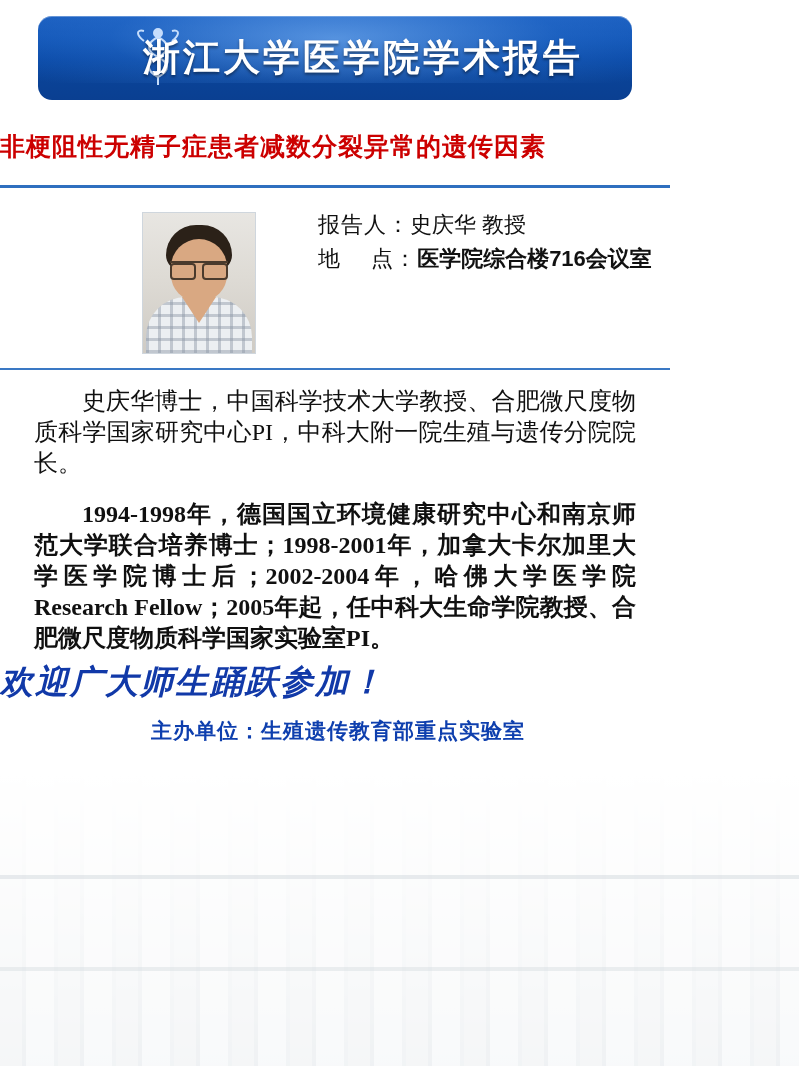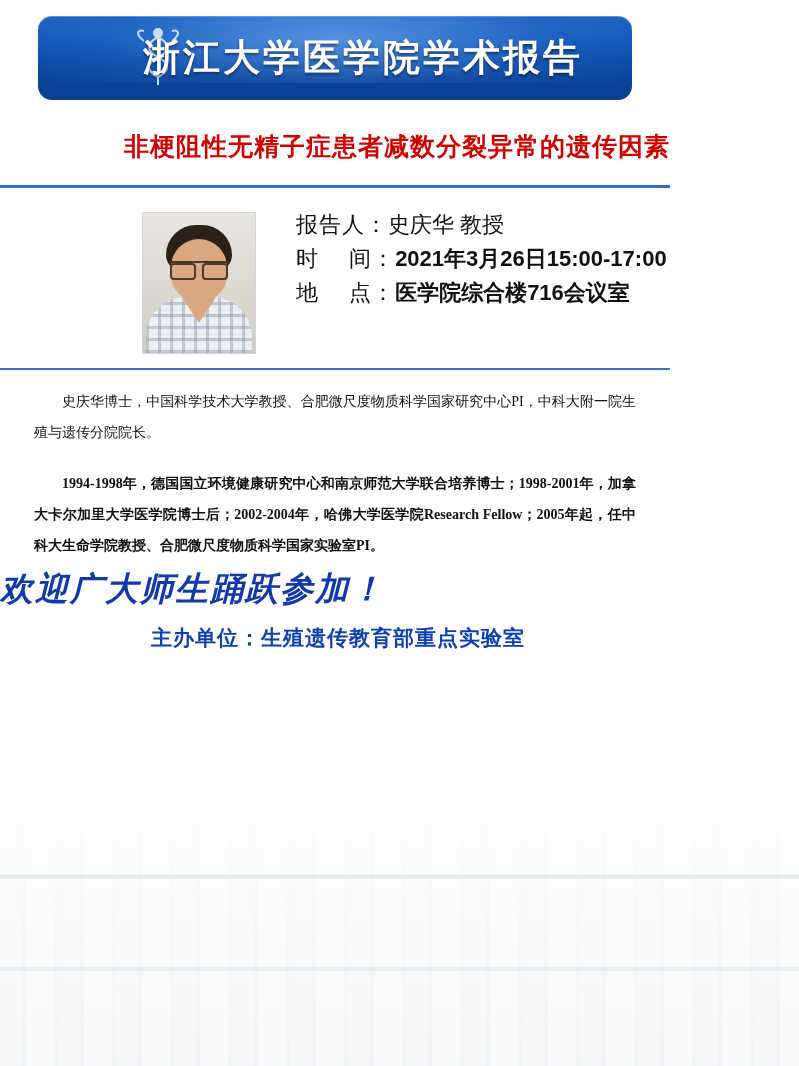--- a/index.html
+++ b/index.html
@@ -94,21 +94,21 @@
     font-family: "Liberation Sans", "DejaVu Sans", sans-serif;
     font-weight: bold;
     font-size: 37px;
     letter-spacing: 3px;
     text-shadow: 0 2px 3px rgba(0,0,0,0.45);
     padding-left: 56px;
   }
 
   
   .talk-title {
-    text-align: right;
+    text-align: left;
     color: #cc0000;
     font-family: "Liberation Sans", "DejaVu Sans", sans-serif;
     font-weight: bold;
     font-size: 25px;
     letter-spacing: 1px;
     margin: 30px 0 22px 0;
   }
 
   .rule {
     height: 3px;
@@ -192,36 +192,36 @@
     left: 50%;
     bottom: 30px;
     transform: translateX(-50%);
     width: 34px;
     height: 26px;
     background: #d9a882;
     clip-path: polygon(50% 100%, 0 0, 100% 0);
   }
 
   .info-lines {
-    margin-left: 40px;
+    margin-left: 62px;
     font-family: "Liberation Sans", "DejaVu Sans", sans-serif;
     color: #111111;
     font-size: 22px;
     line-height: 34px;
   }
   .info-lines div { white-space: nowrap; }
   .info-lines .lbl { letter-spacing: 1px; }
   .info-lines .val { font-weight: bold; }
   .info-lines .val.normal { font-weight: normal; }
 
   
   .body-text {
     padding: 16px 34px 0 34px;
     font-family: "Liberation Serif", "DejaVu Serif", serif;
-    font-size: 14px;
+    font-size: 24px;
     line-height: 31px;
     color: #101010;
     text-align: justify;
   }
   .body-text p {
     margin: 0;
     text-indent: 2em;
   }
 
   
@@ -285,23 +285,20 @@
           <i class="r"></i>
         </div>
       <div class="p-collar"></div>
     </div>
 
     <div class="info-lines">
       <div>
         <span class="lbl">报告人：</span><span class="val normal">史庆华  教授</span>
       </div>
       <div>
-        <span class="lbl">时　 间：</span><span class="val">2021年3月26日15:00-17:00</span>
-      </div>
-      <div>
         <span class="lbl">地　 点：</span><span class="val">医学院综合楼716会议室</span>
       </div>
     </div>
   </div>
 
   <div class="rule thin"></div>
 
   <div class="body-text">
     <p>史庆华博士，中国科学技术大学教授、合肥微尺度物质科学国家研究中心PI，中科大附一院生殖与遗传分院院长。</p>
     <p style="font-weight:bold;margin-top:20px;">1994-1998年，德国国立环境健康研究中心和南京师范大学联合培养博士；1998-2001年，加拿大卡尔加里大学医学院博士后；2002-2004年，哈佛大学医学院Research Fellow；2005年起，任中科大生命学院教授、合肥微尺度物质科学国家实验室PI。</p>

